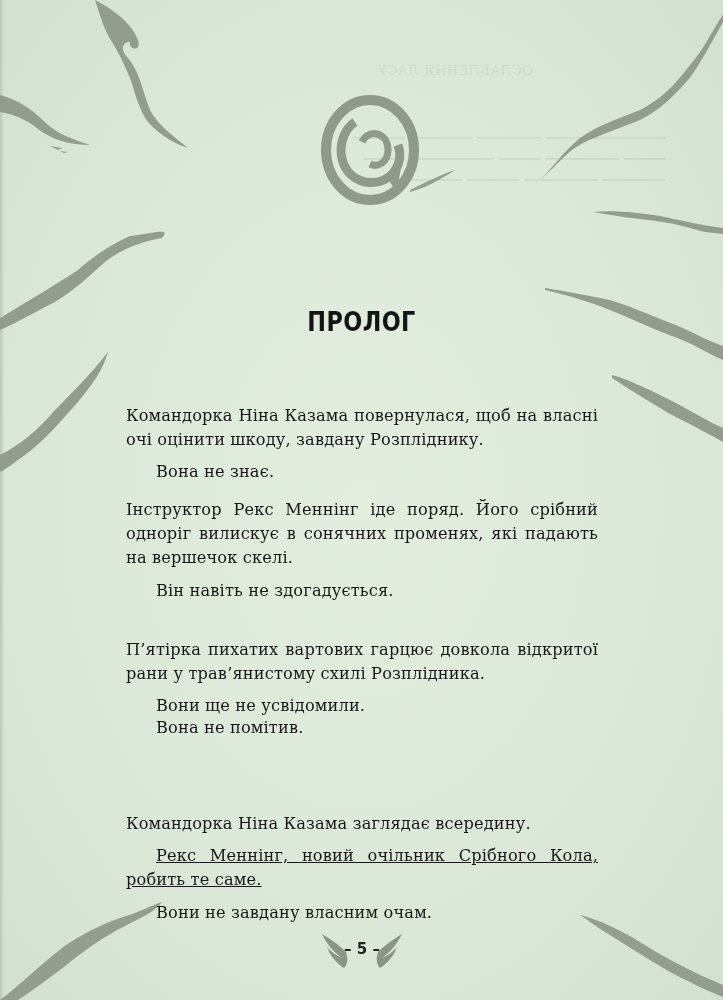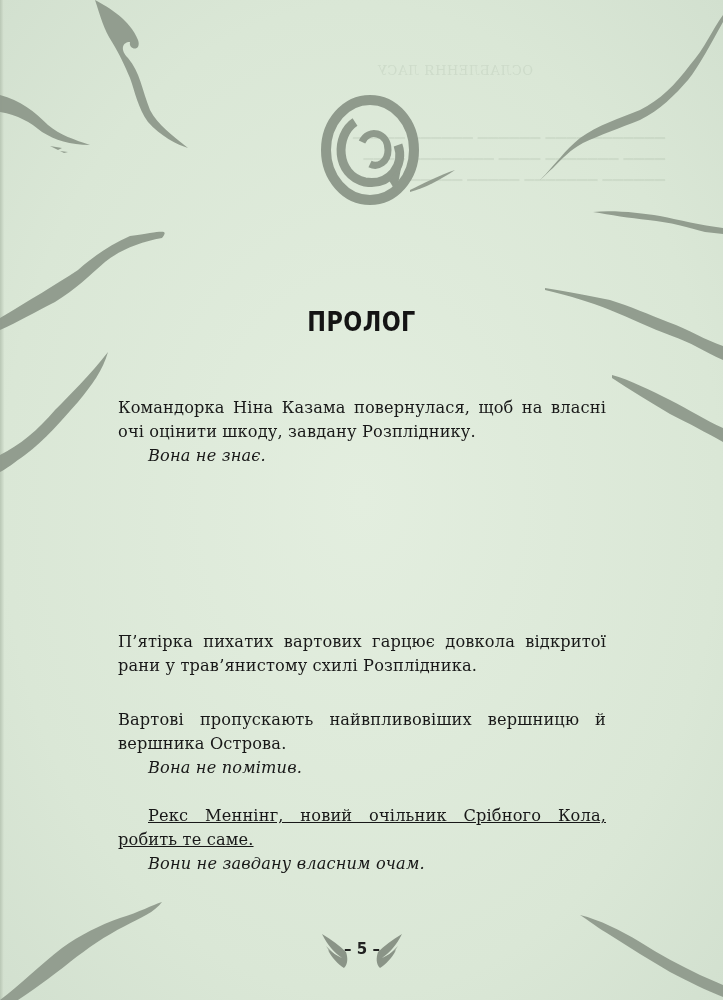--- a/index.html
+++ b/index.html
@@ -28,23 +28,23 @@
   .title {
     position: absolute; top: 290px; left: 0; width: 723px; text-align: center;
     font-family: "DejaVu Sans", sans-serif; font-size: 26px; letter-spacing: 0.5px;
     color: #141414; transform: scaleX(0.86); transform-origin: center;
   }
   .text {
     position: absolute; left: 118px; width: 488px;
     color: #181818; font-size: 16.2px; line-height: 24.2px;
     text-align: justify; letter-spacing: 0.15px;
   }
-  .text p { margin: 0; }
+  .text p { margin: 8px; }
   .text .ind { text-indent: 30px; text-decoration: underline; }
-  .text .it { font-style: italic; text-indent: 30px; }
+  .text .it { text-indent: 30px; }
   .folio {
     position: absolute; left: 320px; top: 928px; width: 84px; height: 46px;
   }
   .folio .num {
     position: absolute; left: 0; top: 12px; width: 84px; text-align: center;
     font-family: "DejaVu Sans", sans-serif; font-size: 15px; font-weight: bold; color: #222;
   }
 </style>
 </head>
 <body>
@@ -93,31 +93,36 @@
     </g>
   </svg>
 
   <h1 class="title">ПРОЛОГ</h1>
 
   <div class="text" style="top:396px">
     <p>Командорка Ніна Казама повернулася, щоб на власні очі оцінити шкоду, завдану Розпліднику.</p>
     <p class="it">Вона не знає.</p>
   </div>
 
+  <div class="text" style="top:490px">
+    <p>Інструктор Рекс Меннінг іде поряд. Його срібний одноріг вилискує в сонячних променях, які падають на вершечок скелі.</p>
+    <p class="it">Він навіть не здогадується.</p>
+  </div>
 
   <div class="text" style="top:630px">
     <p>П’ятірка пихатих вартових гарцює довкола відкритої рани у трав’янистому схилі Розплідника.</p>
+    <p class="it">Вони ще не усвідомили.</p>
   </div>
 
   <div class="text" style="top:708px">
-    <p>Вартові пропускають найвпливовіших вершницю й вершника Острова.</p>
     <p class="it">Вона не помітив.</p>
   </div>
 
   <div class="text" style="top:804px">
+    <p>Командорка Ніна Казама заглядає всередину.</p>
     <p class="ind">Рекс Меннінг, новий очільник Срібного Кола, робить те саме.</p>
     <p class="it">Вони не завдану власним очам.</p>
   </div>
 
   <div class="folio">
     <svg width="84" height="46" viewBox="0 0 84 46">
       <g fill="#8a9487">
         <path d="M2 6 C12 12 20 18 26 24 C28 30 28 36 24 40 C18 36 12 30 8 22 C14 26 18 28 22 30 C14 24 8 18 2 6 Z"></path>
         <path d="M6 18 C12 24 18 30 24 32 L20 34 C14 30 10 24 6 18 Z"></path>
         <path d="M82 6 C72 12 64 18 58 24 C56 30 56 36 60 40 C66 36 72 30 76 22 C70 26 66 28 62 30 C70 24 76 18 82 6 Z"></path>

